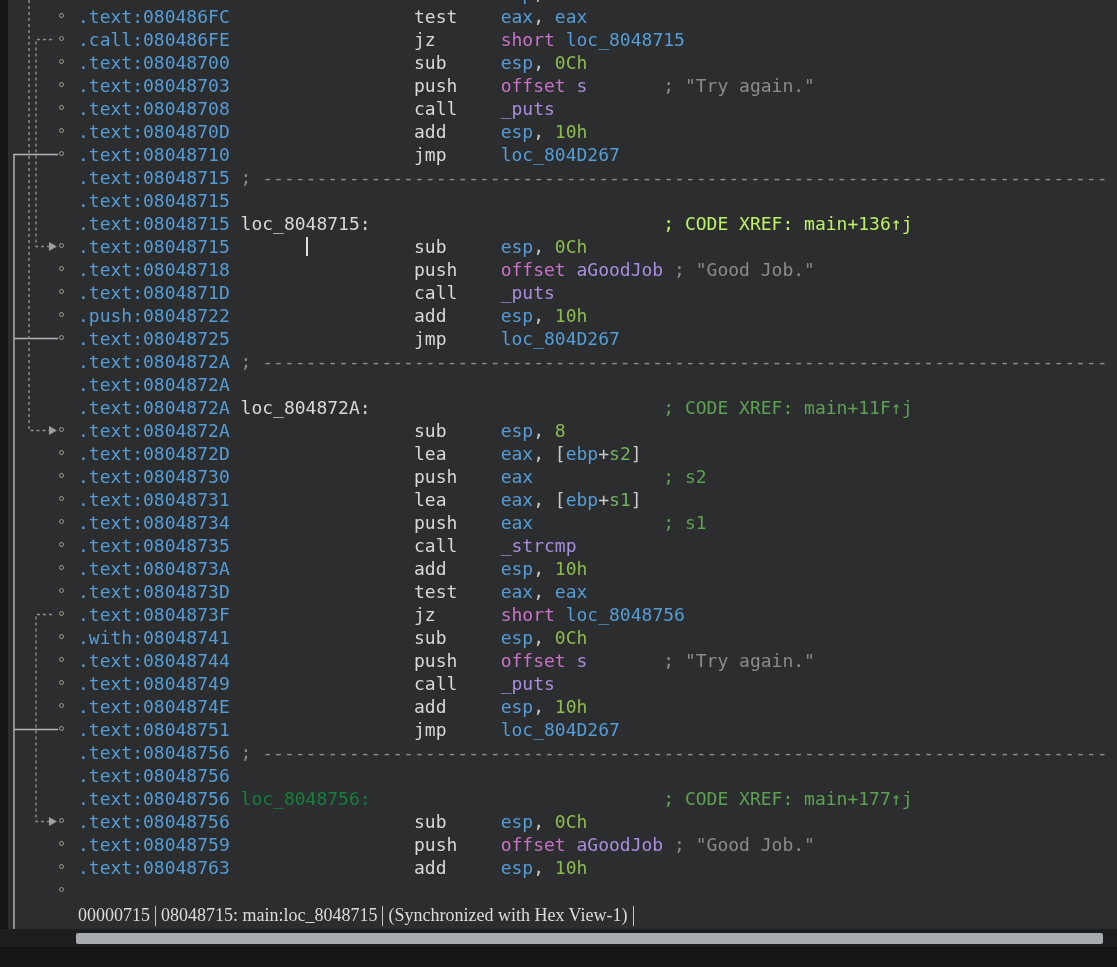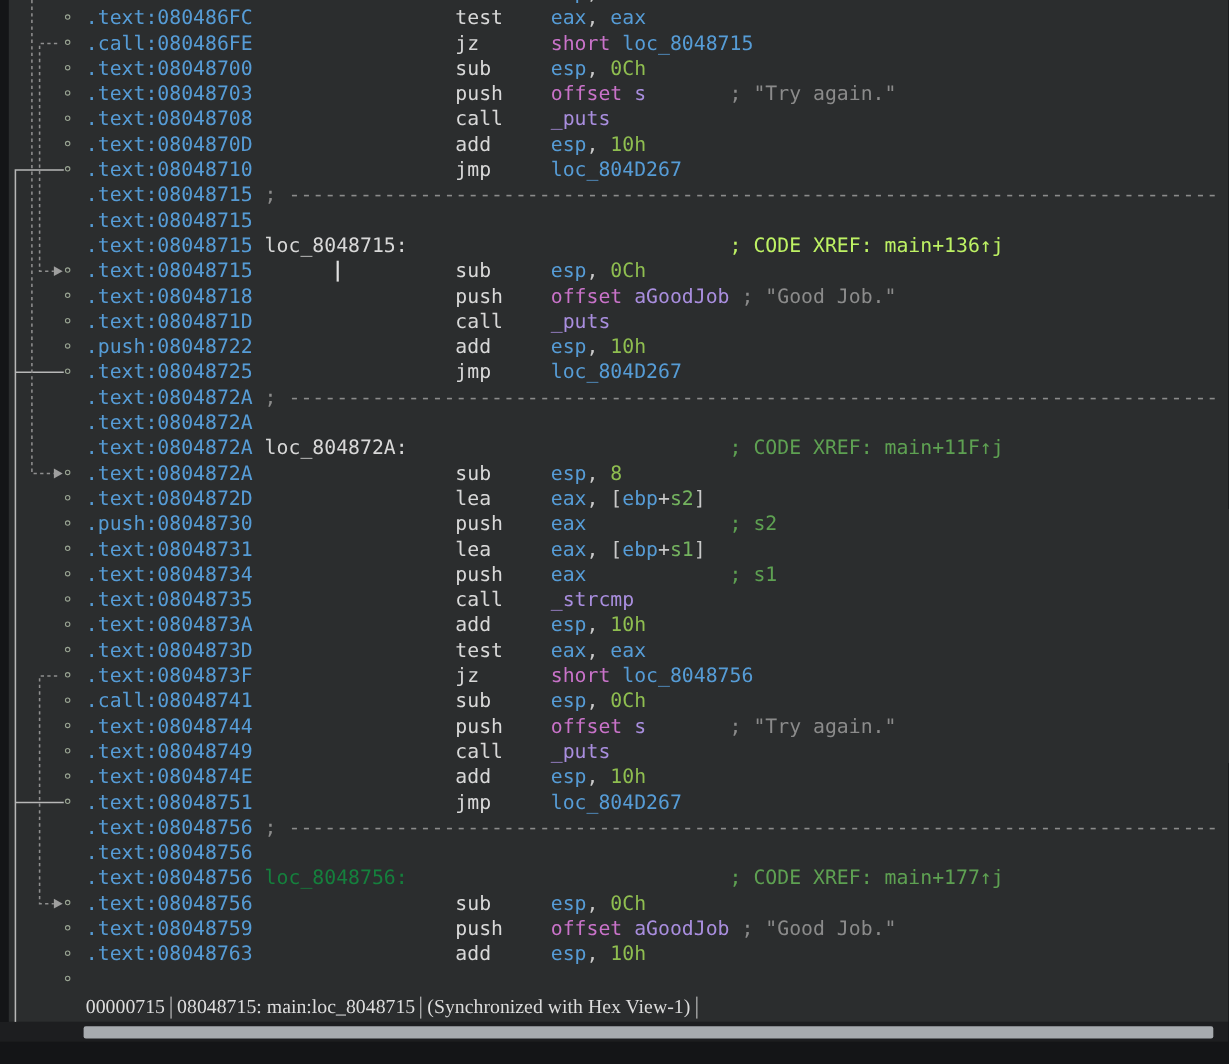--- a/index.html
+++ b/index.html
@@ -80,35 +80,35 @@
       <span class="dot" style="top: 330px;"></span>
       <div class="line"><span style="color: rgb(86, 156, 214);">.text:08048725</span><span style="color: rgb(201, 201, 201);">                 </span><span style="color: rgb(216, 216, 216);">jmp     </span><span style="color: rgb(86, 156, 214);">loc_804D267</span></div>
       <span class="dot" style="top: 353px;"></span>
       <div class="line"><span style="color: rgb(86, 156, 214);">.text:0804872A</span><span style="color: rgb(201, 201, 201);"> </span><span style="color: rgb(139, 139, 139);">; ------------------------------------------------------------------------------</span></div>
       <div class="line"><span style="color: rgb(86, 156, 214);">.text:0804872A</span></div>
       <div class="line"><span style="color: rgb(86, 156, 214);">.text:0804872A</span><span style="color: rgb(201, 201, 201);"> </span><span style="color: rgb(216, 216, 216);">loc_804872A:</span><span style="color: rgb(201, 201, 201);">                           </span><span style="color: rgb(94, 161, 82);">; CODE XREF: main+11F↑j</span></div>
       <div class="line"><span style="color: rgb(86, 156, 214);">.text:0804872A</span><span style="color: rgb(201, 201, 201);">                 </span><span style="color: rgb(216, 216, 216);">sub     </span><span style="color: rgb(86, 156, 214);">esp</span><span style="color: rgb(201, 201, 201);">, </span><span style="color: rgb(143, 190, 80);">8</span></div>
       <span class="dot" style="top: 445px;"></span>
       <div class="line"><span style="color: rgb(86, 156, 214);">.text:0804872D</span><span style="color: rgb(201, 201, 201);">                 </span><span style="color: rgb(216, 216, 216);">lea     </span><span style="color: rgb(86, 156, 214);">eax</span><span style="color: rgb(201, 201, 201);">, [</span><span style="color: rgb(86, 156, 214);">ebp</span><span style="color: rgb(201, 201, 201);">+</span><span style="color: rgb(116, 179, 95);">s2</span><span style="color: rgb(201, 201, 201);">]</span></div>
       <span class="dot" style="top: 468px;"></span>
-      <div class="line"><span style="color: rgb(86, 156, 214);">.push:08048730</span><span style="color: rgb(201, 201, 201);">                 </span><span style="color: rgb(216, 216, 216);">push    </span><span style="color: rgb(86, 156, 214);">eax</span><span style="color: rgb(201, 201, 201);">            </span><span style="color: rgb(94, 161, 82);">; s2</span></div>
+      <div class="line"><span style="color: rgb(86, 156, 214);">.text:08048730</span><span style="color: rgb(201, 201, 201);">                 </span><span style="color: rgb(216, 216, 216);">push    </span><span style="color: rgb(86, 156, 214);">eax</span><span style="color: rgb(201, 201, 201);">            </span><span style="color: rgb(94, 161, 82);">; s2</span></div>
       <span class="dot" style="top: 491px;"></span>
       <div class="line"><span style="color: rgb(86, 156, 214);">.text:08048731</span><span style="color: rgb(201, 201, 201);">                 </span><span style="color: rgb(216, 216, 216);">lea     </span><span style="color: rgb(86, 156, 214);">eax</span><span style="color: rgb(201, 201, 201);">, [</span><span style="color: rgb(86, 156, 214);">ebp</span><span style="color: rgb(201, 201, 201);">+</span><span style="color: rgb(116, 179, 95);">s1</span><span style="color: rgb(201, 201, 201);">]</span></div>
       <span class="dot" style="top: 514px;"></span>
       <div class="line"><span style="color: rgb(86, 156, 214);">.text:08048734</span><span style="color: rgb(201, 201, 201);">                 </span><span style="color: rgb(216, 216, 216);">push    </span><span style="color: rgb(86, 156, 214);">eax</span><span style="color: rgb(201, 201, 201);">            </span><span style="color: rgb(94, 161, 82);">; s1</span></div>
       <span class="dot" style="top: 537px;"></span>
       <div class="line"><span style="color: rgb(86, 156, 214);">.text:08048735</span><span style="color: rgb(201, 201, 201);">                 </span><span style="color: rgb(216, 216, 216);">call    </span><span style="color: rgb(169, 142, 222);">_strcmp</span></div>
       <span class="dot" style="top: 560px;"></span>
       <div class="line"><span style="color: rgb(86, 156, 214);">.text:0804873A</span><span style="color: rgb(201, 201, 201);">                 </span><span style="color: rgb(216, 216, 216);">add     </span><span style="color: rgb(86, 156, 214);">esp</span><span style="color: rgb(201, 201, 201);">, </span><span style="color: rgb(143, 190, 80);">10h</span></div>
       <span class="dot" style="top: 583px;"></span>
       <div class="line"><span style="color: rgb(86, 156, 214);">.text:0804873D</span><span style="color: rgb(201, 201, 201);">                 </span><span style="color: rgb(216, 216, 216);">test    </span><span style="color: rgb(86, 156, 214);">eax</span><span style="color: rgb(201, 201, 201);">, </span><span style="color: rgb(86, 156, 214);">eax</span></div>
       <span class="dot" style="top: 606px;"></span>
       <div class="line"><span style="color: rgb(86, 156, 214);">.text:0804873F</span><span style="color: rgb(201, 201, 201);">                 </span><span style="color: rgb(216, 216, 216);">jz      </span><span style="color: rgb(201, 115, 201);">short </span><span style="color: rgb(86, 156, 214);">loc_8048756</span></div>
       <span class="dot" style="top: 629px;"></span>
-      <div class="line"><span style="color: rgb(86, 156, 214);">.call:08048741</span><span style="color: rgb(201, 201, 201);">                 </span><span style="color: rgb(216, 216, 216);">sub     </span><span style="color: rgb(86, 156, 214);">esp</span><span style="color: rgb(201, 201, 201);">, </span><span style="color: rgb(143, 190, 80);">0Ch</span></div>
+      <div class="line"><span style="color: rgb(86, 156, 214);">.with:08048741</span><span style="color: rgb(201, 201, 201);">                 </span><span style="color: rgb(216, 216, 216);">sub     </span><span style="color: rgb(86, 156, 214);">esp</span><span style="color: rgb(201, 201, 201);">, </span><span style="color: rgb(143, 190, 80);">0Ch</span></div>
       <span class="dot" style="top: 652px;"></span>
       <div class="line"><span style="color: rgb(86, 156, 214);">.text:08048744</span><span style="color: rgb(201, 201, 201);">                 </span><span style="color: rgb(216, 216, 216);">push    </span><span style="color: rgb(201, 115, 201);">offset </span><span style="color: rgb(169, 142, 222);">s</span><span style="color: rgb(201, 201, 201);">       </span><span style="color: rgb(139, 139, 139);">; "Try again."</span></div>
       <span class="dot" style="top: 675px;"></span>
       <div class="line"><span style="color: rgb(86, 156, 214);">.text:08048749</span><span style="color: rgb(201, 201, 201);">                 </span><span style="color: rgb(216, 216, 216);">call    </span><span style="color: rgb(169, 142, 222);">_puts</span></div>
       <span class="dot" style="top: 698px;"></span>
       <div class="line"><span style="color: rgb(86, 156, 214);">.text:0804874E</span><span style="color: rgb(201, 201, 201);">                 </span><span style="color: rgb(216, 216, 216);">add     </span><span style="color: rgb(86, 156, 214);">esp</span><span style="color: rgb(201, 201, 201);">, </span><span style="color: rgb(143, 190, 80);">10h</span></div>
       <span class="dot" style="top: 721px;"></span>
       <div class="line"><span style="color: rgb(86, 156, 214);">.text:08048751</span><span style="color: rgb(201, 201, 201);">                 </span><span style="color: rgb(216, 216, 216);">jmp     </span><span style="color: rgb(86, 156, 214);">loc_804D267</span></div>
       <span class="dot" style="top: 744px;"></span>
       <div class="line"><span style="color: rgb(86, 156, 214);">.text:08048756</span><span style="color: rgb(201, 201, 201);"> </span><span style="color: rgb(139, 139, 139);">; ------------------------------------------------------------------------------</span></div>

